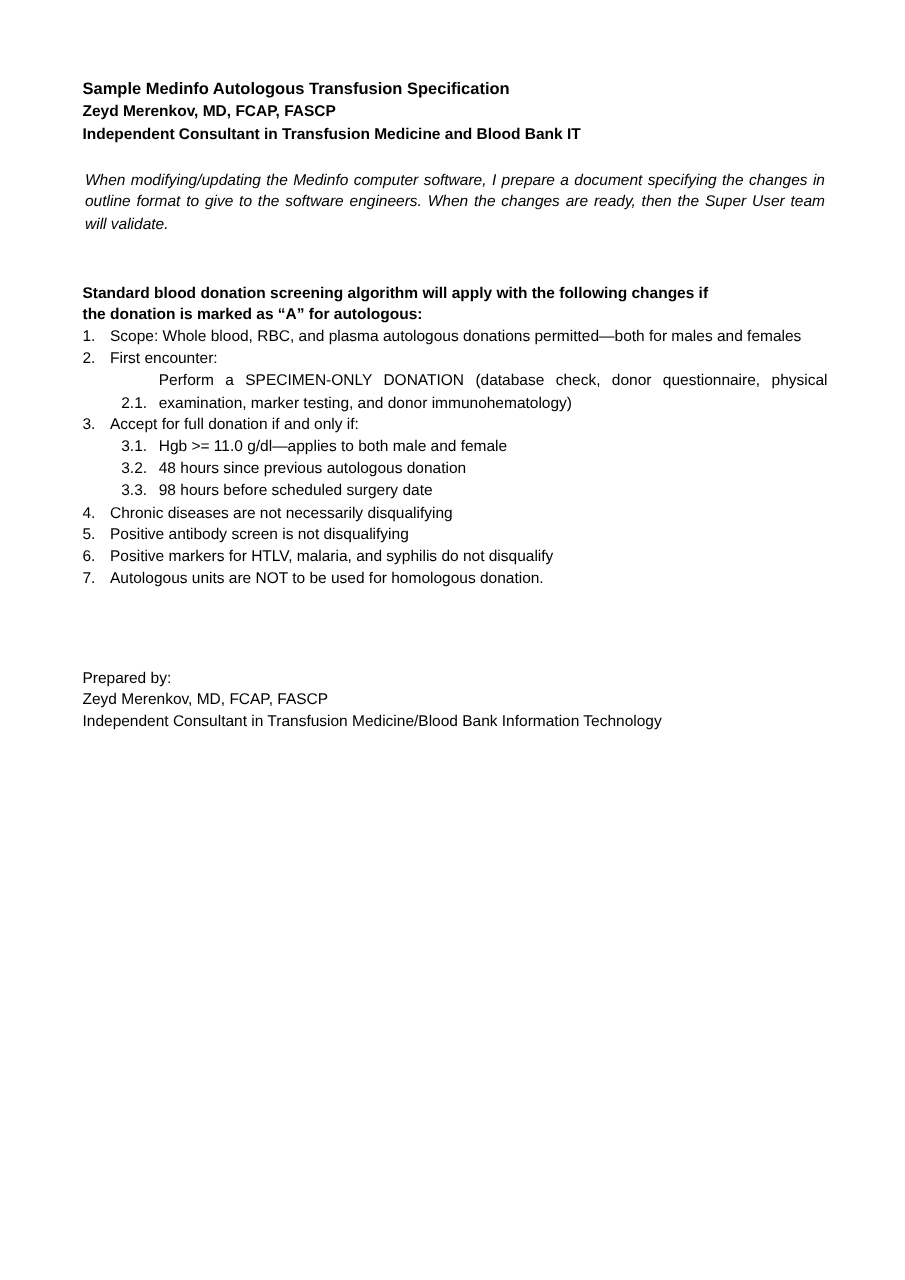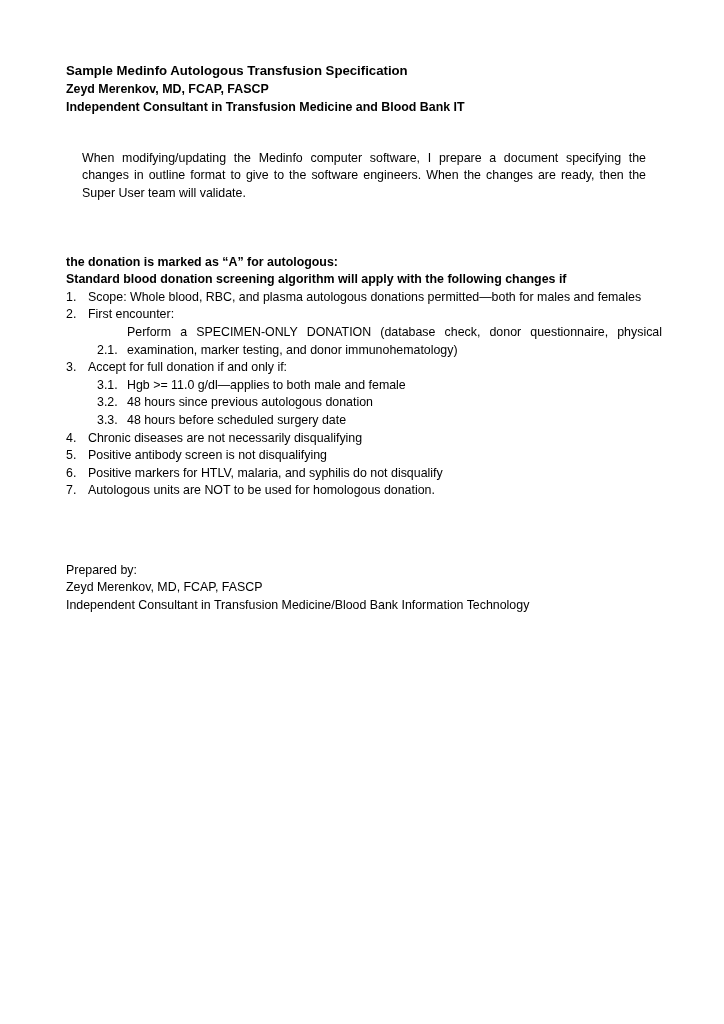--- a/index.html
+++ b/index.html
@@ -36,24 +36,25 @@
   .byline {
     font-weight: bold;
     font-size: 12.4px;
     line-height: 18px;
     margin: 0;
   }
   .spacer {
     height: 17.6px;
   }
   p.para {
-    margin: 16px;
+    margin: 2px;
     text-align: justify;
     font-size: 12.4px;
     line-height: 17.6px;
+    font-style: italic;
   }
   .rule-head {
     font-weight: bold;
     margin: 0;
     font-size: 12.4px;
     line-height: 17.6px;
   }
   ol.outline {
     margin: 0;
     padding: 0;
@@ -103,22 +104,22 @@
 
     <div class="spacer"></div>
 
     <p class="para">When modifying/updating the Medinfo computer software, I prepare a document specifying the changes in outline format to give to the software engineers.  When the changes are ready, then the Super User team will validate.</p>
 
     <div class="spacer"></div>
 
 
     <div class="spacer"></div>
 
+    <div class="rule-head">Standard blood donation screening algorithm will apply with the following changes if</div>
     <div class="rule-head">the donation is marked as “A” for autologous:</div>
-    <div class="rule-head">Standard blood donation screening algorithm will apply with the following changes if</div>
 
     <ol class="outline">
 
       <li class="li">
         <span class="num">1.</span>
         <span class="txt">Scope:  Whole blood, RBC, and plasma autologous donations permitted—both for males and females</span>
       </li>
 
       <li class="li">
         <span class="num">2.</span>
@@ -136,21 +137,21 @@
       <div class="li sub">
         <span class="num">3.1.</span>
         <span class="txt">Hgb &gt;= 11.0 g/dl—applies to both male and female</span>
       </div>
       <div class="li sub">
         <span class="num">3.2.</span>
         <span class="txt">48 hours since previous autologous donation</span>
       </div>
       <div class="li sub">
         <span class="num">3.3.</span>
-        <span class="txt">48 hours before scheduled surgery date</span>
+        <span class="txt">98 hours before scheduled surgery date</span>
       </div>
 
       <li class="li">
         <span class="num">4.</span>
         <span class="txt">Chronic diseases are not necessarily disqualifying</span>
       </li>
 
       <li class="li">
         <span class="num">5.</span>
         <span class="txt">Positive antibody screen is not disqualifying</span>

